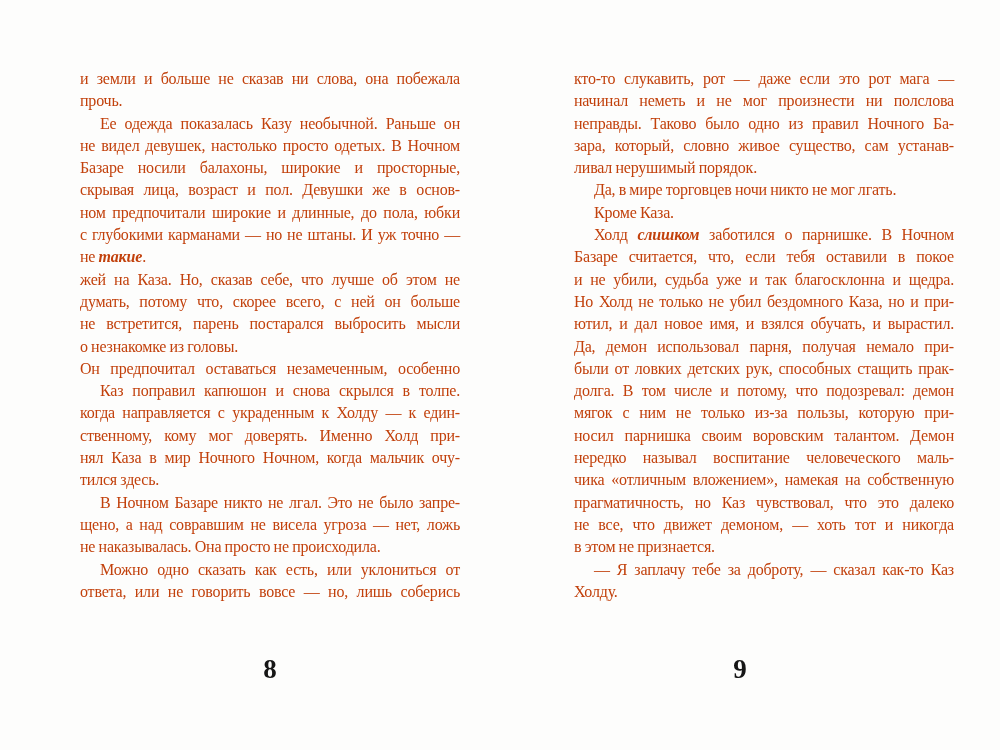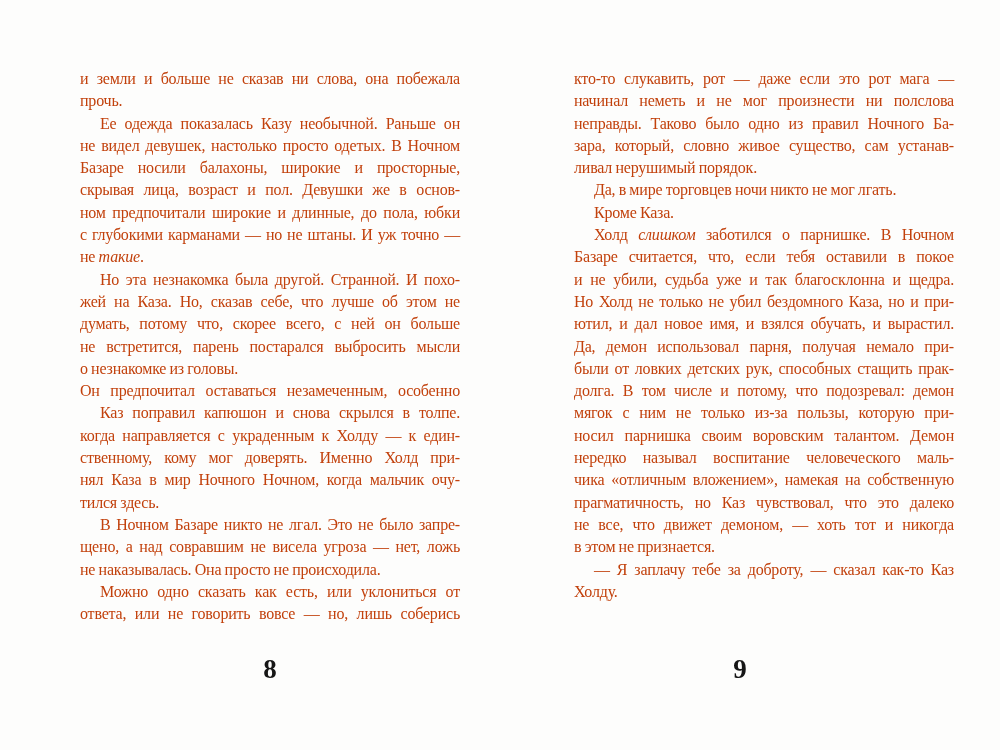--- a/index.html
+++ b/index.html
@@ -38,20 +38,21 @@
     overflow: visible;
   }
   .line.end {
     text-align-last: left;
   }
   .line.indent {
     text-indent: 20px;
   }
   .it {
     font-style: italic;
+    font-weight: bold;
   }
   .folio {
     position: absolute;
     top: 651px;
     width: 380px;
     text-align: center;
     font-weight: bold;
     font-size: 27px;
     line-height: 36px;
     color: #161616;
@@ -68,21 +69,20 @@
   <div class="page-text left">
       <div class="line"><span>и земли и больше не сказав ни слова, она побежала</span></div>
       <div class="line end"><span>прочь.</span></div>
       <div class="line indent"><span>Ее одежда показалась Казу необычной. Раньше он</span></div>
       <div class="line"><span>не видел девушек, настолько просто одетых. В Ночном</span></div>
       <div class="line"><span>Базаре носили балахоны, широкие и просторные,</span></div>
       <div class="line"><span>скрывая лица, возраст и пол. Девушки же в основ-</span></div>
       <div class="line"><span>ном предпочитали широкие и длинные, до пола, юбки</span></div>
       <div class="line"><span>с глубокими карманами — но не штаны. И уж точно —</span></div>
       <div class="line end"><span>не </span><span class="it">такие</span><span>.</span></div>
-      <div class="line indent"><span>Но эта незнакомка была другой. Странной. И похо-</span></div>
       <div class="line"><span>жей на Каза. Но, сказав себе, что лучше об этом не</span></div>
       <div class="line"><span>думать, потому что, скорее всего, с ней он больше</span></div>
       <div class="line"><span>не встретится, парень постарался выбросить мысли</span></div>
       <div class="line end"><span>о незнакомке из головы.</span></div>
       <div class="line"><span>Он предпочитал оставаться незамеченным, особенно</span></div>
       <div class="line indent"><span>Каз поправил капюшон и снова скрылся в толпе.</span></div>
       <div class="line"><span>когда направляется с украденным к Холду — к един-</span></div>
       <div class="line"><span>ственному, кому мог доверять. Именно Холд при-</span></div>
       <div class="line"><span>нял Каза в мир Ночного Ночном, когда мальчик очу-</span></div>
       <div class="line end"><span>тился здесь.</span></div>

